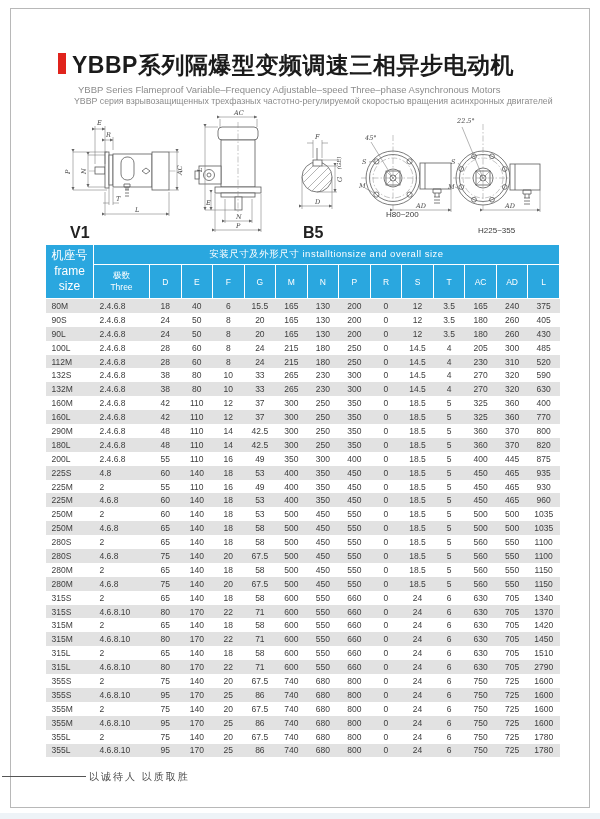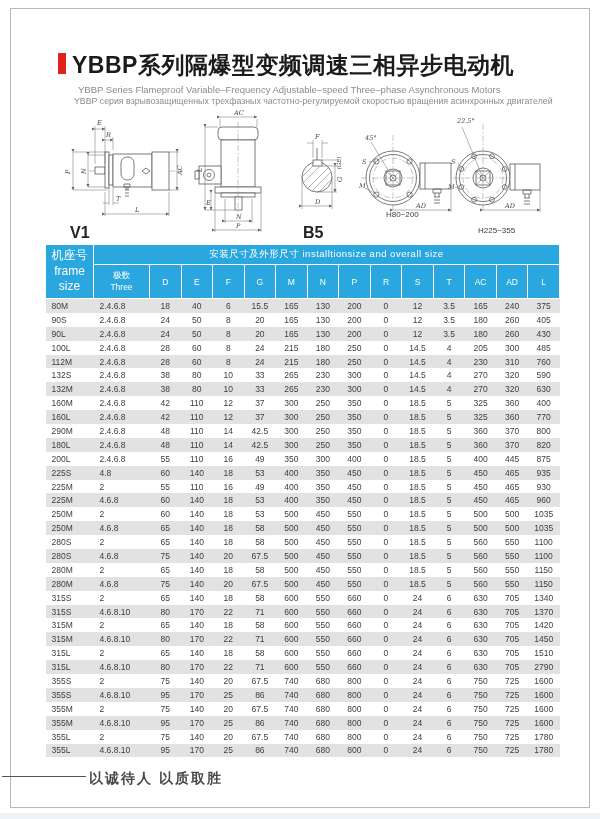--- a/index.html
+++ b/index.html
@@ -61,21 +61,21 @@
     text-align:center;vertical-align:middle;white-space:nowrap;
   }
   .spec-table tbody td:nth-child(1),
   .spec-table tbody td:nth-child(2){text-align:left;padding-left:6px;}
   .spec-table tbody tr:nth-child(odd){background:var(--stripe-bg,#e2e2e2);}
   .spec-table tbody tr:nth-child(even){background:#fff;}
 
   
   .footer-line{position:absolute;left:2px;top:776px;width:84px;border-top:1.5px solid #555;}
   .footer-motto{
-    position:absolute;left:89px;top:770px;font-size:14px;font-weight:bold;
+    position:absolute;left:89px;top:770px;font-size:10px;font-weight:normal;
     color:#4a4a4a;letter-spacing:2px;
   }
 </style>
 </head>
 <body>
 
 <div class="page-frame"></div>
 <div class="bottom-strip"></div>
 
 <div class="accent-bar"></div>
@@ -339,21 +339,21 @@
         <td>8</td>
         <td>24</td>
         <td>215</td>
         <td>180</td>
         <td>250</td>
         <td>0</td>
         <td>14.5</td>
         <td>4</td>
         <td>230</td>
         <td>310</td>
-        <td>760</td>
+        <td>520</td>
       </tr>
       <tr>
         <td>132S</td>
         <td>2.4.6.8</td>
         <td>38</td>
         <td>80</td>
         <td>10</td>
         <td>33</td>
         <td>265</td>
         <td>230</td>

